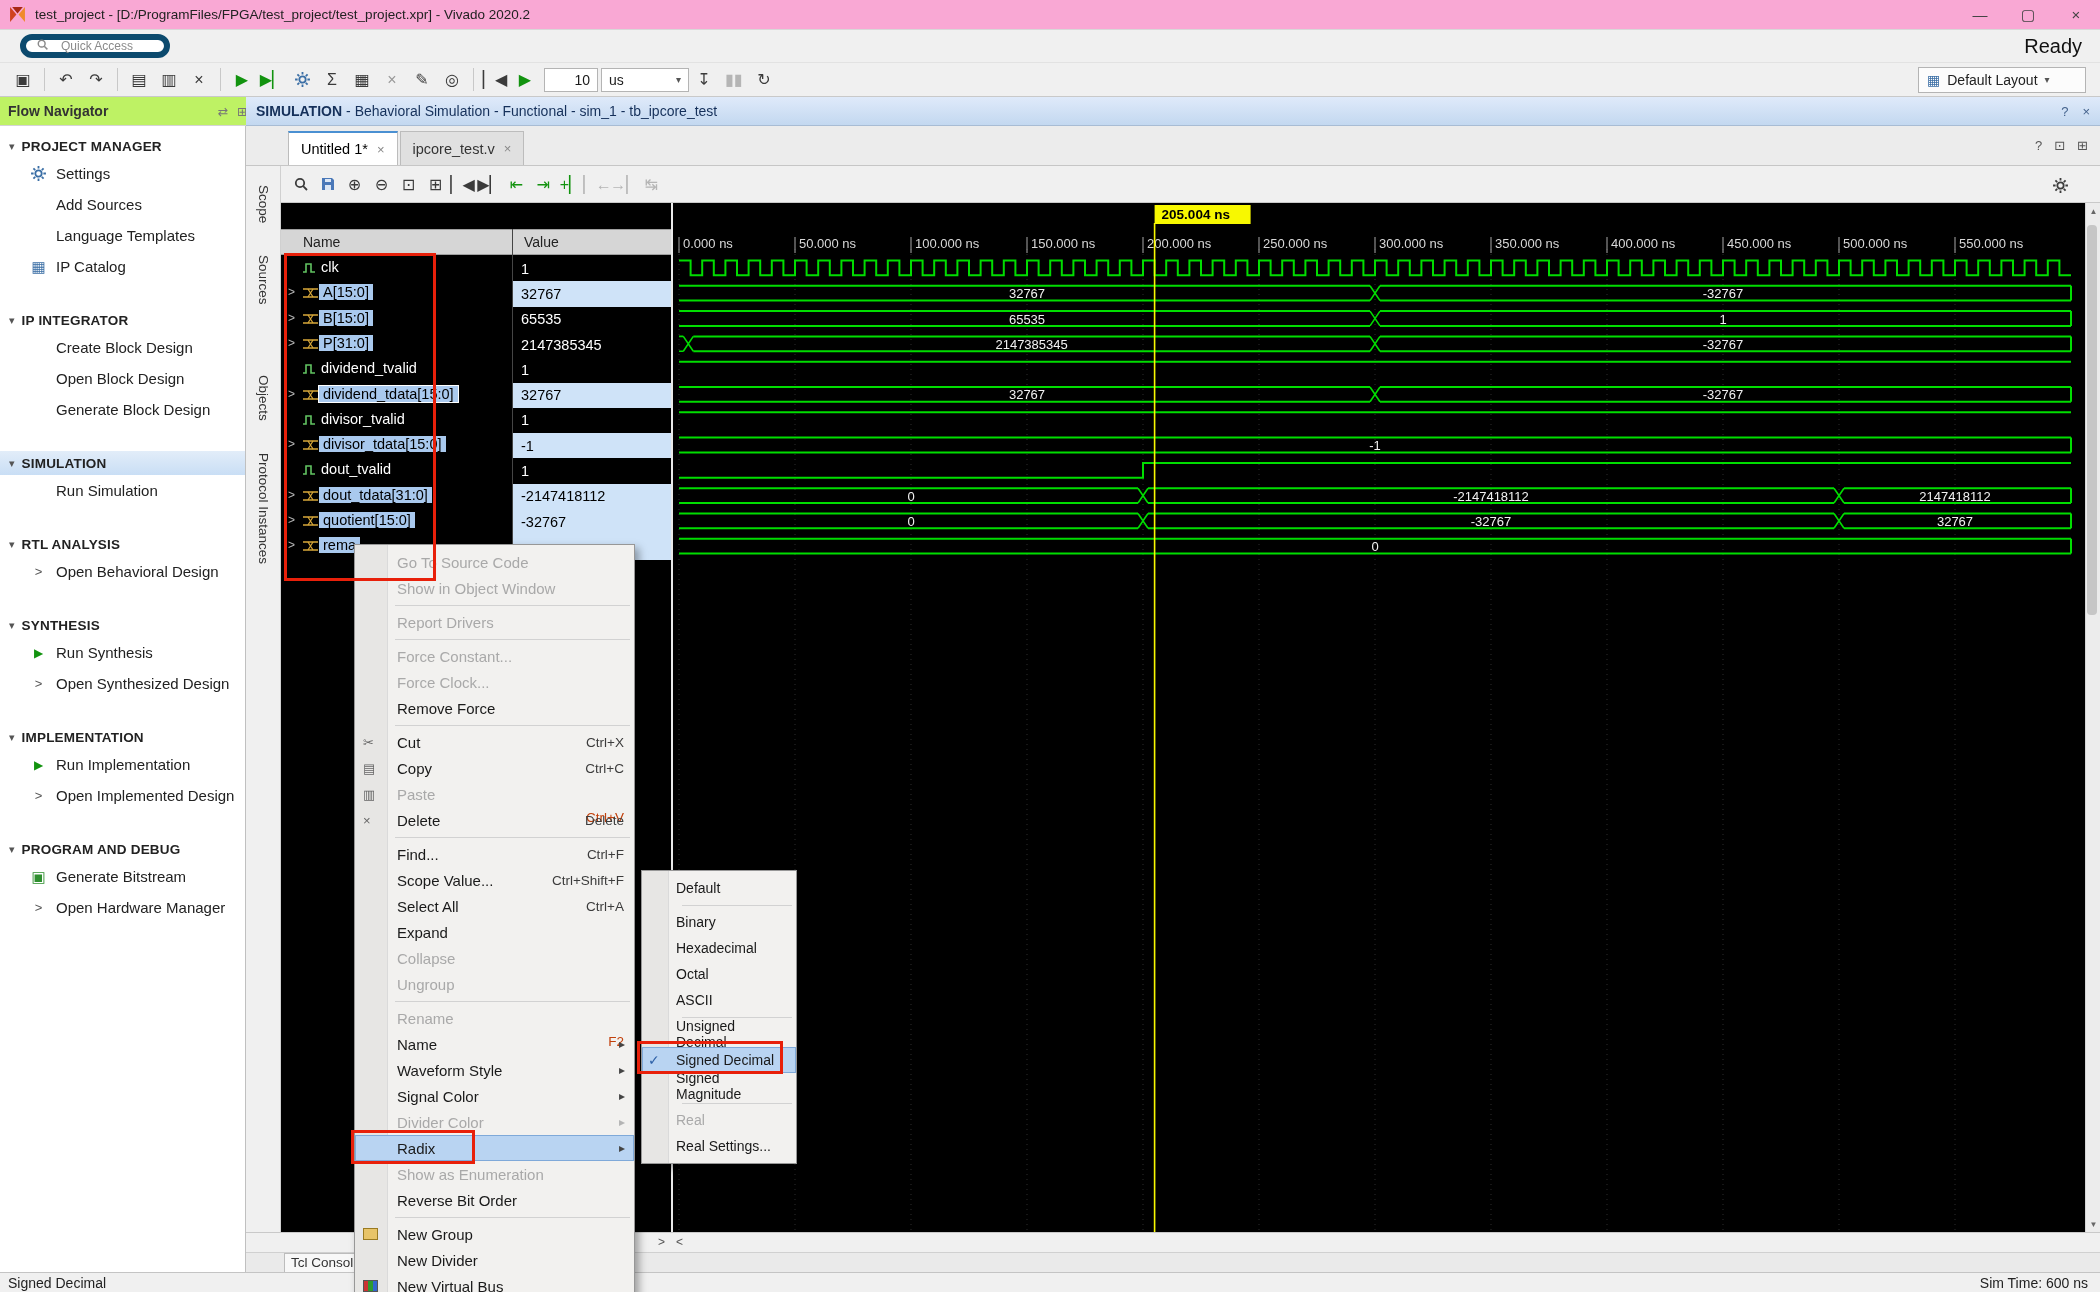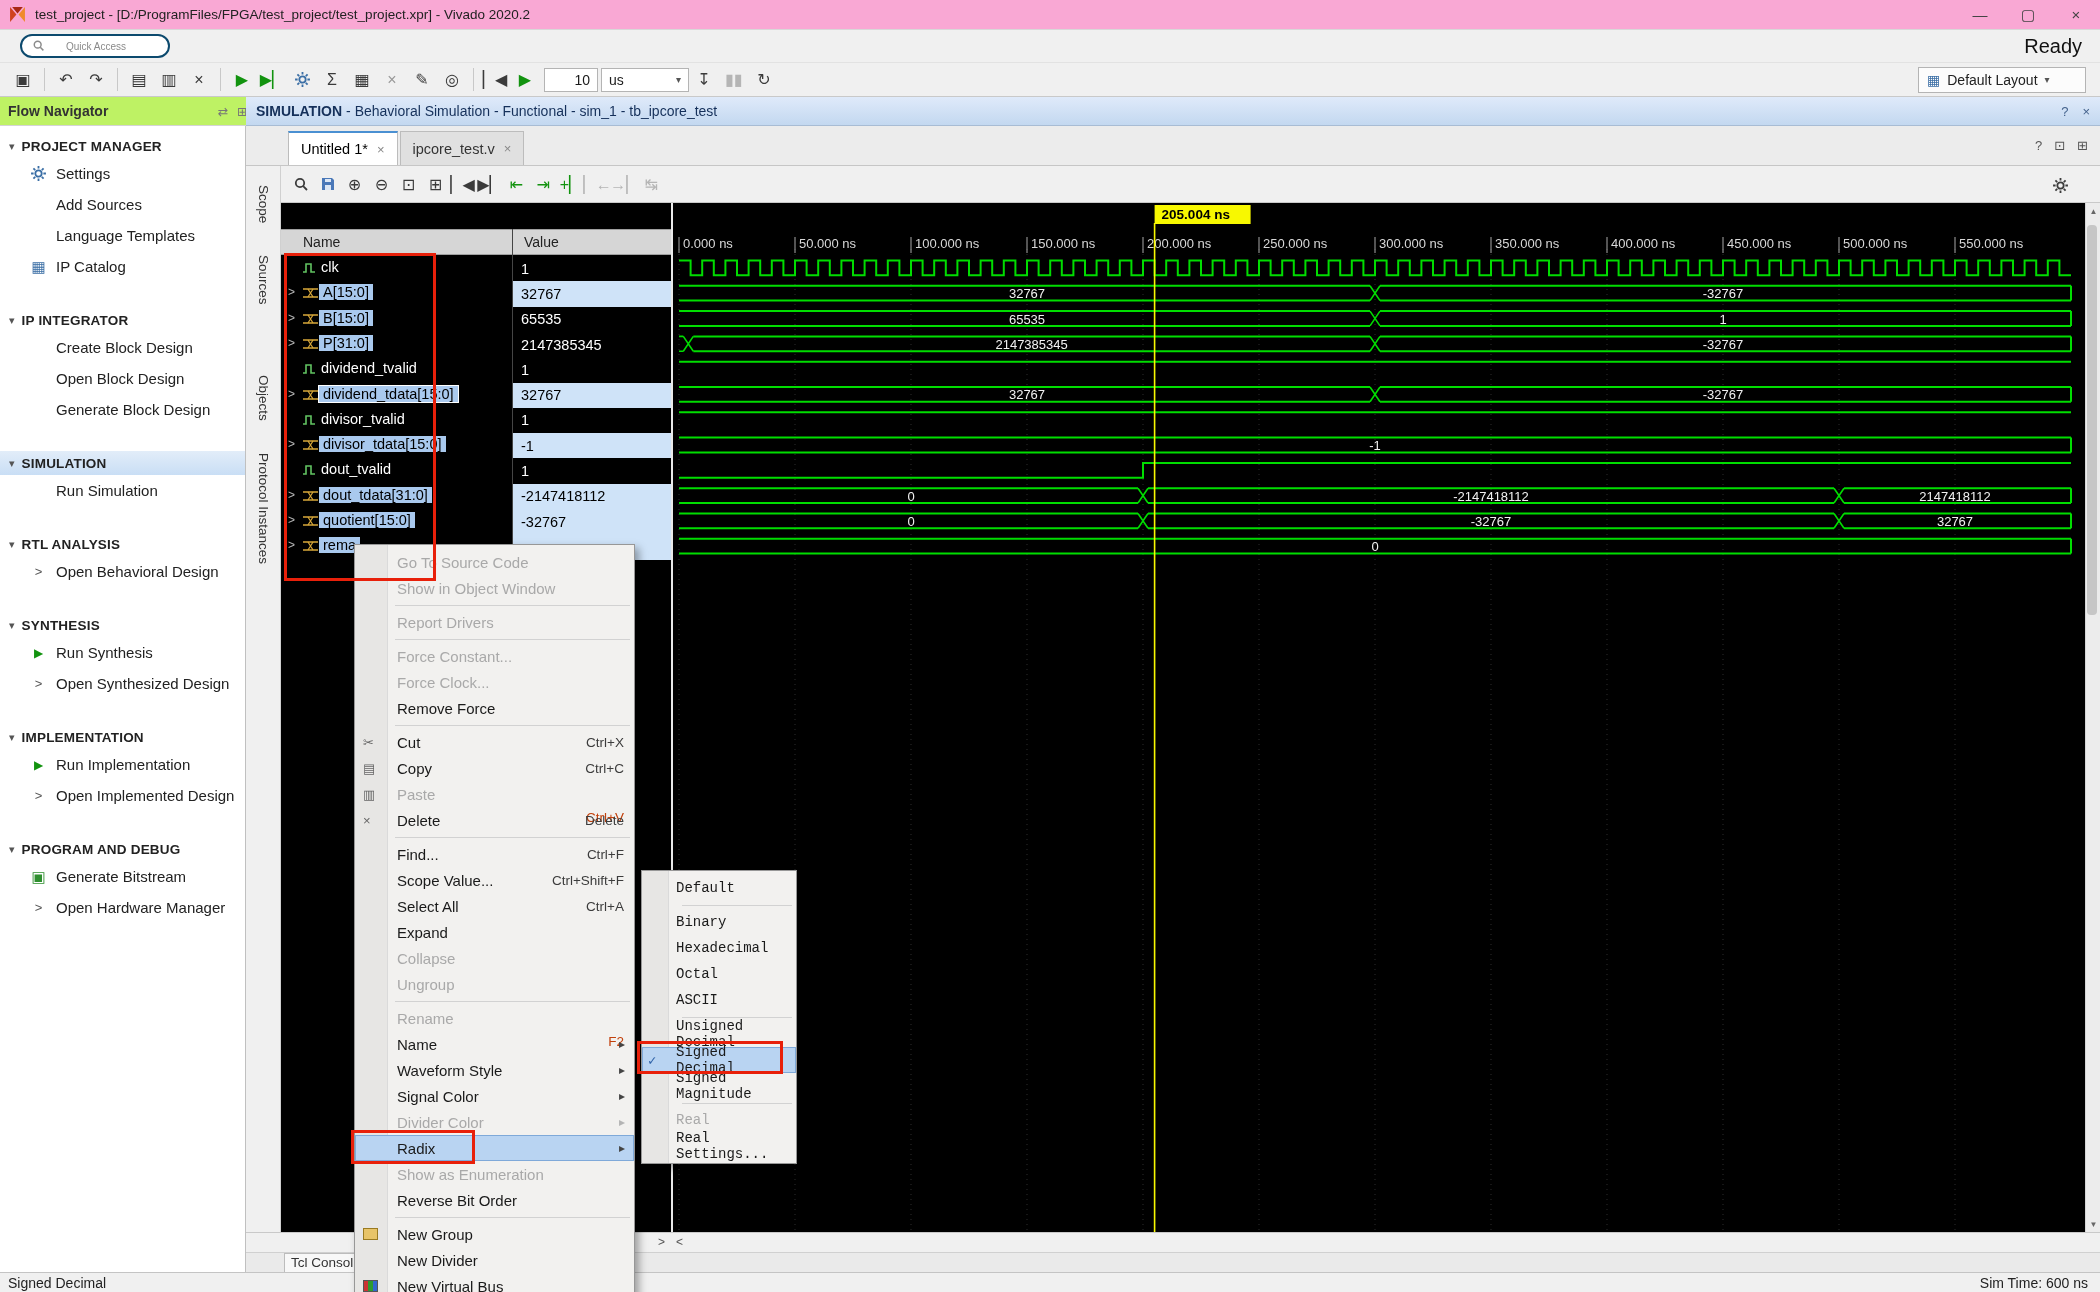--- a/index.html
+++ b/index.html
@@ -10,21 +10,21 @@
   
   #titlebar{left:0;top:0;width:2100px;height:30px;background:#f9a8d4;border-bottom:1px solid #d8d8d8;display:flex;align-items:center;}
   #vivado-logo{width:17px;height:17px;margin:0 9px 0 9px;flex:0 0 auto;}
   #title-text{font-size:13.5px;color:#222;}
   #win-buttons{margin-left:auto;display:flex;height:100%;}
   .winbtn{width:48px;height:100%;display:flex;align-items:center;justify-content:center;font-size:15px;color:#444;}
 
   
   #menubar{left:0;top:30px;width:2100px;height:33px;background:#f0f0f0;display:flex;align-items:center;border-bottom:1px solid #e2e2e2;}
   .menu-item{padding:0 14px;height:100%;display:flex;align-items:center;font-size:15px;color:#1a1a1a;}
-  #quick-access{margin-left:20px;width:150px;height:24px;background:#fff;border:2px solid #0c4a6e;border-radius:12px;display:flex;align-items:center;padding:0 10px;color:#8a8a8a;font-size:10px;gap:21px;}
+  #quick-access{margin-left:20px;width:150px;height:24px;background:#fff;border:6px solid #0c4a6e;border-radius:12px;display:flex;align-items:center;padding:0 10px;color:#8a8a8a;font-size:12px;gap:12px;}
   #ready{margin-left:auto;margin-right:18px;font-size:20px;color:#111;}
 
   
   #toolbar{left:0;top:63px;width:2100px;height:34px;background:#f0f0f0;border-bottom:1px solid #c9c9c9;display:flex;align-items:center;padding-left:8px;}
   .tb-icon{width:30px;height:28px;display:flex;align-items:center;justify-content:center;font-size:16px;color:#3b3b3b;flex:0 0 auto;}
   .tb-icon.disabled{color:#b5b5b5;}
   .tb-sep{width:1px;height:23px;background:#c8c8c8;margin:0 6px;flex:0 0 auto;}
   #time-input{width:54px;height:24px;background:#fff;border:1px solid #b4b4b4;padding:0 7px;font-size:14px;display:flex;align-items:center;justify-content:flex-end;margin-left:4px;}
   #time-unit{width:88px;height:24px;background:#fff;border:1px solid #b4b4b4;margin-left:3px;display:flex;align-items:center;padding:0 7px;font-size:14px;justify-content:space-between;color:#222;}
   #layout-select{margin-left:auto;margin-right:14px;width:168px;height:26px;background:#fcfcfc;border:1px solid #b4b4b4;display:flex;align-items:center;padding:0 8px;font-size:14px;gap:7px;color:#222;}
@@ -96,21 +96,21 @@
   #status-left{margin-left:8px;}
   #status-right{margin-left:auto;margin-right:12px;}
 
   
   .menu{background:#f2f1ef;border:1px solid #979797;box-shadow:4px 4px 8px rgba(0,0,0,.35);padding:4px 0;position:absolute;}
   .menu::before{content:'';position:absolute;left:0;top:0;bottom:0;width:32px;background:#e7e6e4;border-right:1px solid #dadada;}
   .menu.narrow::before{width:26px;}
   #ctx-menu{left:354px;top:544px;width:281px;z-index:50;}
   #radix-menu{left:641px;top:870px;width:156px;z-index:55;font-size:14px;}
   .menu-row{height:26px;display:flex;align-items:center;position:relative;padding-left:42px;padding-right:10px;font-size:15px;color:#1a1a1a;}
-  #radix-menu .menu-row{padding-left:34px;font-size:14px;font-family:Liberation Mono, monospace;}
+  #radix-menu .menu-row{padding-left:34px;font-size:14px;}
   .menu-row.disabled{color:#a9a9a9;}
   .menu-row.hl{background:#b9d4f2;box-shadow:inset 0 0 0 1px #7fa9d9;}
   .menu-row .sc{margin-left:auto;font-size:13.5px;color:#3c3c3c;}
   .menu-row.disabled .sc{color:#c2410c;margin-top:46px;}
   .menu-row .sub{position:absolute;right:9px;font-size:12px;color:#444;}
   .menu-row.disabled .sub{color:#b4b4b4;}
   .menu-sep{height:8px;display:flex;align-items:center;}
   .menu-sep::after{content:'';flex:1;height:1px;background:#d2d2d2;margin-left:40px;margin-right:4px;}
   .menu-gicon{position:absolute;left:8px;font-size:13px;color:#666;}
   .menu-check{position:absolute;left:6px;color:#2f62a8;font-size:14px;font-weight:bold;}

